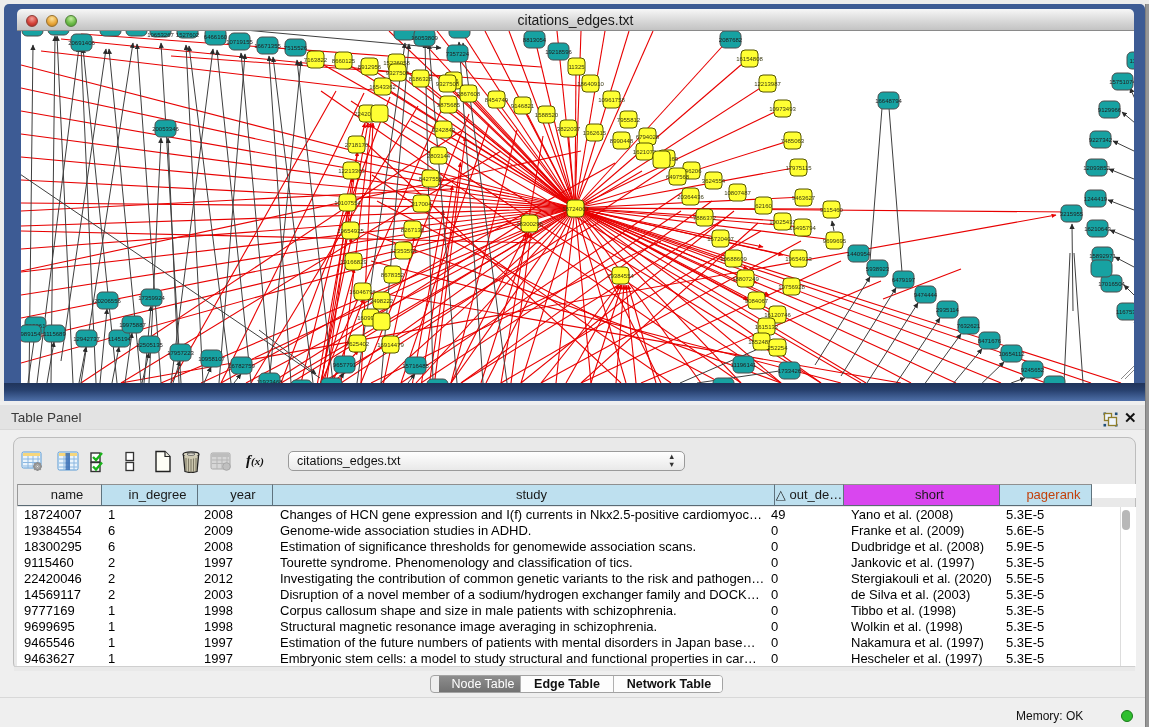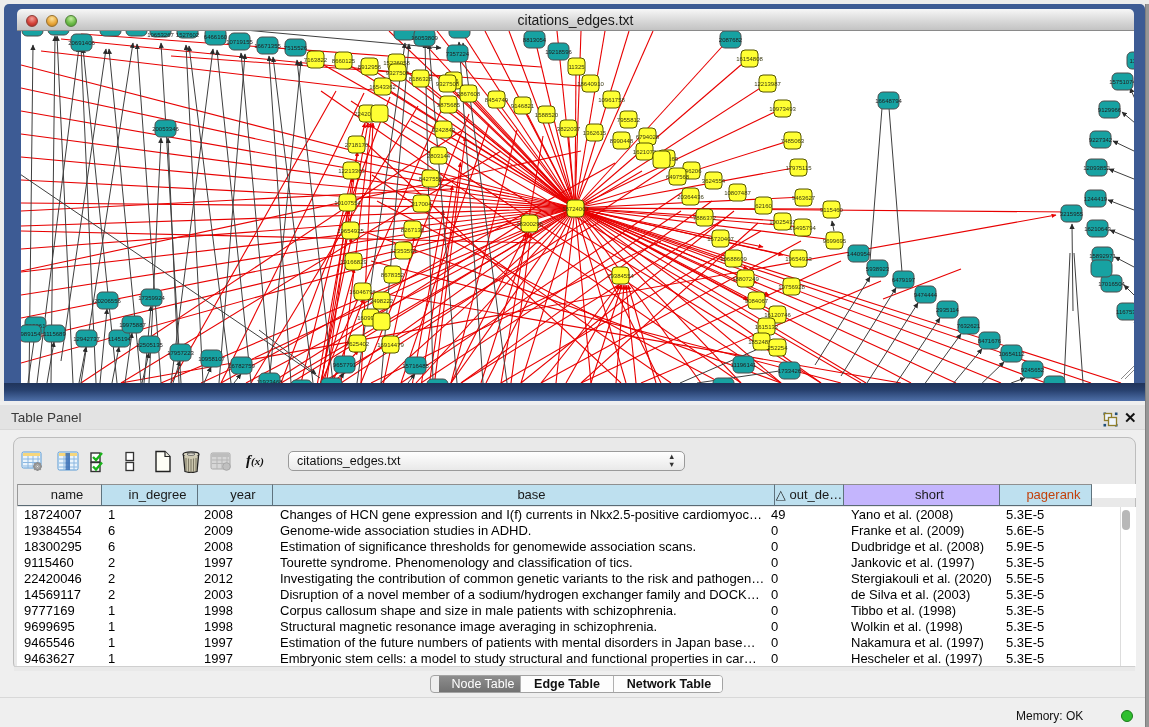--- a/index.html
+++ b/index.html
@@ -568,23 +568,23 @@
       <path d="M2 10h17M2 13.5h17M7 7v12M12 7v12M17 7v8" stroke="#b5b5b5" stroke-width="1" fill="none"></path>
       <circle cx="16.5" cy="16.5" r="3.8" fill="#c0c0c0" stroke="#a8a8a8"></circle>
     </svg></div>
 <div class="abs" style="left:246px;top:452px;font-size:15px;font-style:italic;font-family:'Liberation Serif',serif;font-weight:bold;color:#111">f<span style="font-size:11px">(x)</span></div>
 <div class="abs" style="left:288px;top:451px;width:397px;height:20px;border:1px solid #9a9a9a;border-radius:5px;background:linear-gradient(#fefefe,#e9e9e9);font-size:12.5px;color:#111;line-height:19px;padding-left:8px">citations_edges.txt</div>
 <div class="abs" style="left:668px;top:453px;font-size:7.5px;color:#333;line-height:7.5px">▲<br>▼</div>
 <div class="abs" style="left:17px;top:484px;width:1119px;height:14px;background:#fff">
     <div style="position:absolute;left:0px;top:0;width:85px;height:22px;background:#e9e9e9;padding-left:16px;border-top:1px solid #8f8f8f;border-bottom:1.5px solid #5a6a74;border-right:1px solid #5f737e;font-size:13px;color:#1a1a1a;text-align:center;line-height:20px;overflow:hidden;box-sizing:border-box">name</div>
     <div style="position:absolute;left:85px;top:0;width:96px;height:22px;background:#bee0ef;padding-left:16px;border-top:1px solid #8f8f8f;border-bottom:1.5px solid #5a6a74;border-right:1px solid #5f737e;font-size:13px;color:#1a1a1a;text-align:center;line-height:20px;overflow:hidden;box-sizing:border-box">in_degree</div>
     <div style="position:absolute;left:181px;top:0;width:75px;height:22px;background:#bee0ef;padding-left:16px;border-top:1px solid #8f8f8f;border-bottom:1.5px solid #5a6a74;border-right:1px solid #5f737e;font-size:13px;color:#1a1a1a;text-align:center;line-height:20px;overflow:hidden;box-sizing:border-box">year</div>
-    <div style="position:absolute;left:256px;top:0;width:502px;height:22px;background:#bee0ef;padding-left:16px;border-top:1px solid #8f8f8f;border-bottom:1.5px solid #5a6a74;border-right:1px solid #5f737e;font-size:13px;color:#1a1a1a;text-align:center;line-height:20px;overflow:hidden;box-sizing:border-box">base</div>
+    <div style="position:absolute;left:256px;top:0;width:502px;height:22px;background:#bee0ef;padding-left:16px;border-top:1px solid #8f8f8f;border-bottom:1.5px solid #5a6a74;border-right:1px solid #5f737e;font-size:13px;color:#1a1a1a;text-align:center;line-height:20px;overflow:hidden;box-sizing:border-box">study</div>
     <div style="position:absolute;left:758px;top:0;width:69px;height:22px;background:#bee0ef;border-top:1px solid #8f8f8f;border-bottom:1.5px solid #5a6a74;border-right:1px solid #5f737e;font-size:13px;color:#1a1a1a;text-align:center;line-height:20px;overflow:hidden;box-sizing:border-box">△ out_de…</div>
-    <div style="position:absolute;left:827px;top:0;width:156px;height:22px;background:#c4b5fd;padding-left:16px;border-top:1px solid #8f8f8f;border-bottom:1.5px solid #5a6a74;border-right:1px solid #5f737e;font-size:13px;color:#1a1a1a;text-align:center;line-height:20px;overflow:hidden;box-sizing:border-box">short</div>
+    <div style="position:absolute;left:827px;top:0;width:156px;height:22px;background:#d946ef;padding-left:16px;border-top:1px solid #8f8f8f;border-bottom:1.5px solid #5a6a74;border-right:1px solid #5f737e;font-size:13px;color:#1a1a1a;text-align:center;line-height:20px;overflow:hidden;box-sizing:border-box">short</div>
     <div style="position:absolute;left:983px;top:0;width:92px;height:22px;background:#bee0ef;padding-left:16px;border-top:1px solid #8f8f8f;border-bottom:1.5px solid #5a6a74;border-right:1px solid #5f737e;font-size:13px;color:#c2410c;text-align:center;line-height:20px;overflow:hidden;box-sizing:border-box">pagerank</div>
     <div style="position:absolute;left:0;top:0;width:1px;height:22px;background:#999"></div>
   </div>
 <div class="abs" style="left:17px;top:507px;width:1119px;height:159px;background:#fff;overflow:hidden;font-size:13px;color:#000">
     <div style="position:absolute;left:0;top:0px;width:1119px;height:16px;line-height:16px;white-space:nowrap">
       <span style="position:absolute;left:7px">18724007</span>
       <span style="position:absolute;left:91px">1</span>
       <span style="position:absolute;left:187px">2008</span>
       <span style="position:absolute;left:263px">Changes of HCN gene expression and I(f) currents in Nkx2.5-positive cardiomyoc…</span>
       <span style="position:absolute;left:754px">49</span>

